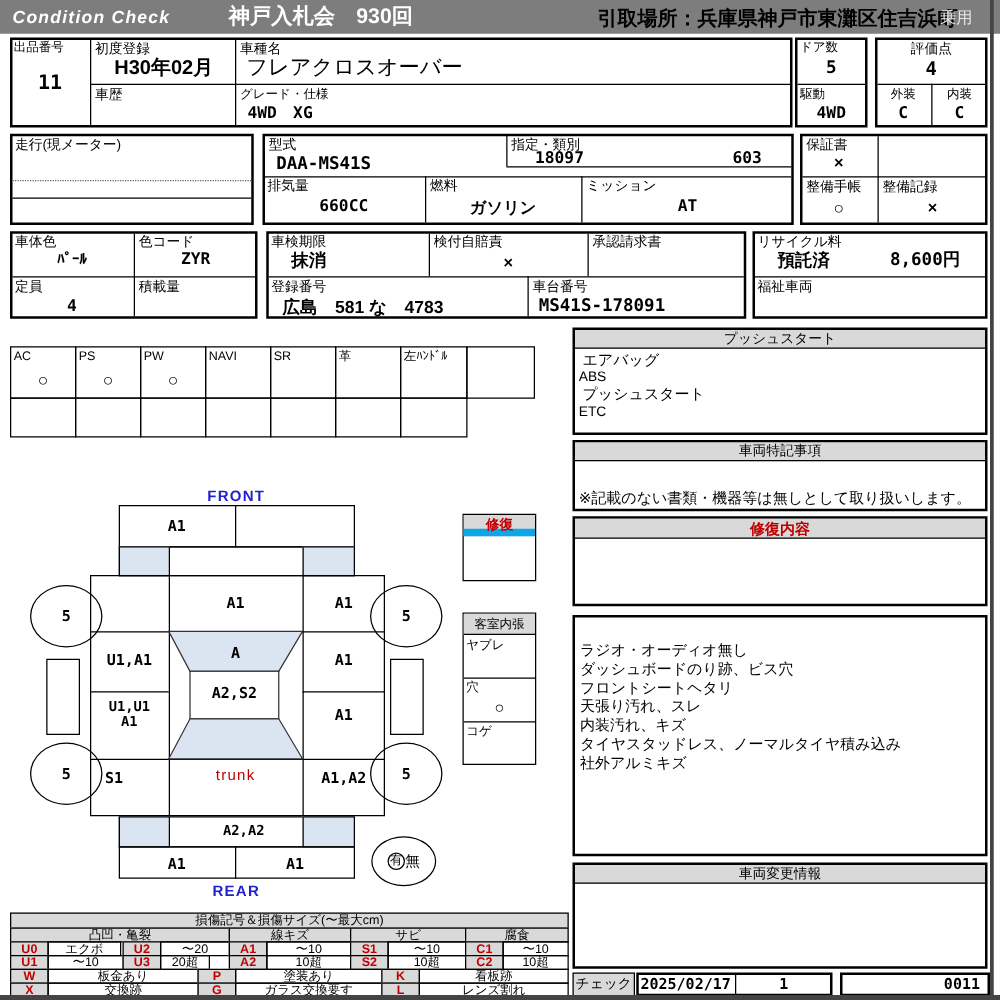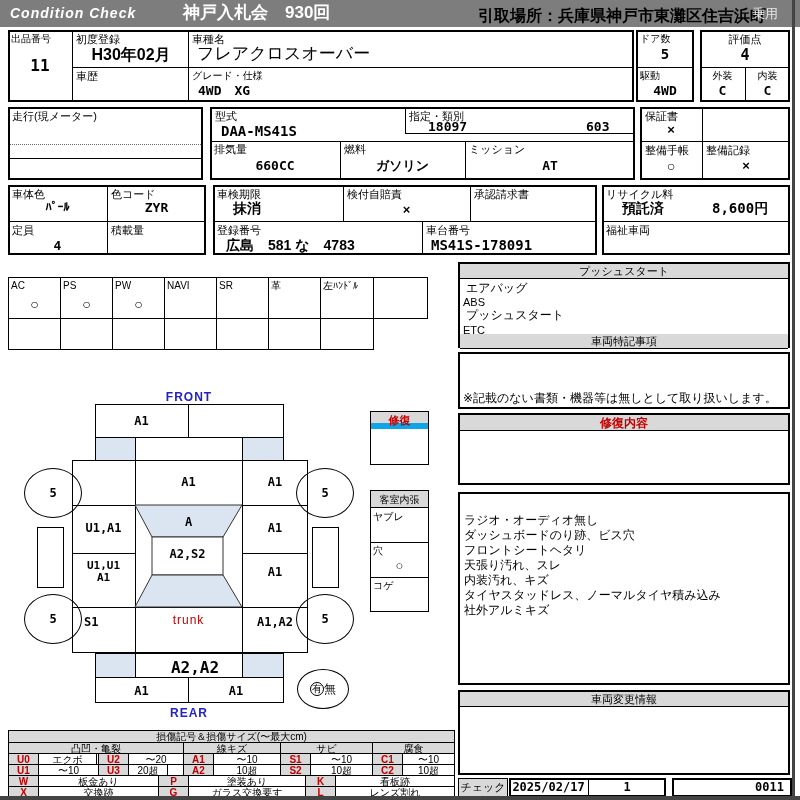--- a/index.html
+++ b/index.html
@@ -167,21 +167,21 @@
   <div class="a b1" style="left:320px;top:318px;width:54px;height:32px"></div>
 
   <div class="a b2" style="left:458px;top:262px;width:332px;height:86px"></div>
   <div class="a gray ctr" style="left:460px;top:264px;width:328px;height:15px;font-size:11px;line-height:15px;border-bottom:1px solid #000">プッシュスタート</div>
   <div class="lb" style="left:466px;top:282px;font-size:12px">エアバッグ</div>
   <div class="lb" style="left:463px;top:296px;font-size:11px">ABS</div>
   <div class="lb" style="left:466px;top:309px;font-size:12px">プッシュスタート</div>
   <div class="lb" style="left:463px;top:324px;font-size:11px">ETC</div>
 
   <div class="a b2" style="left:458px;top:352px;width:332px;height:57px"></div>
-  <div class="a gray ctr" style="left:460px;top:334px;width:328px;height:15px;font-size:11px;line-height:15px;border-bottom:1px solid #000">車両特記事項</div>
+  <div class="a gray ctr" style="left:460px;top:354px;width:328px;height:15px;font-size:11px;line-height:15px;border-bottom:1px solid #000">車両特記事項</div>
   <div class="lb" style="left:463px;top:392px;font-size:12px">※記載のない書類・機器等は無しとして取り扱いします。</div>
 
   <div class="a b2" style="left:458px;top:413px;width:332px;height:72px"></div>
   <div class="a gray ctr red bold" style="left:460px;top:415px;width:328px;height:16px;font-size:12px;line-height:16px;border-bottom:1px solid #000">修復内容</div>
 
   <div class="a b2" style="left:458px;top:492px;width:332px;height:193px"></div>
   <div class="lb" style="left:464px;top:514px;font-size:12px">ラジオ・オーディオ無し</div>
   <div class="lb" style="left:464px;top:529px;font-size:12px">ダッシュボードのり跡、ビス穴</div>
   <div class="lb" style="left:464px;top:544px;font-size:12px">フロントシートヘタリ</div>
   <div class="lb" style="left:464px;top:559px;font-size:12px">天張り汚れ、スレ</div>
@@ -235,21 +235,21 @@
   <div class="lb bold mono ctr pre" style="left:72px;top:560px;width:63px;font-size:11px">U1,U1
 A1</div>
   <div class="lb bold mono ctr" style="left:242px;top:566px;width:66px;font-size:12px">A1</div>
   <div class="lb bold mono" style="left:84px;top:616px;font-size:12px">S1</div>
   <div class="lb red ctr" style="left:135px;top:614px;width:107px;font-size:12px;letter-spacing:1px">trunk</div>
   <div class="lb bold mono ctr" style="left:242px;top:616px;width:66px;font-size:12px">A1,A2</div>
 
   <div class="a b1" style="left:95px;top:653px;width:189px;height:25px"></div>
   <div class="a b1 glass" style="left:95px;top:653px;width:41px;height:25px"></div>
   <div class="a b1 glass" style="left:242px;top:653px;width:42px;height:25px"></div>
-  <div class="lb bold mono ctr" style="left:135px;top:659px;width:120px;font-size:16px">A2,A2</div>
+  <div class="lb bold mono ctr" style="left:135px;top:659px;width:120px;font-size:11px">A2,A2</div>
 
   <div class="a b1" style="left:95px;top:677px;width:189px;height:26px"></div>
   <div class="vl" style="left:188px;top:677px;height:26px"></div>
   <div class="lb bold mono ctr" style="left:95px;top:685px;width:93px;font-size:12px">A1</div>
   <div class="lb bold mono ctr" style="left:188px;top:685px;width:96px;font-size:12px">A1</div>
   <div class="lb bold blue ctr" style="left:95px;top:707px;width:188px;font-size:12px;letter-spacing:1px">REAR</div>
 
   <div class="a b1 flexc bold mono" style="left:24px;top:468px;width:58px;height:50px;border-radius:50%;font-size:12px">5</div>
   <div class="a b1 flexc bold mono" style="left:296px;top:468px;width:58px;height:50px;border-radius:50%;font-size:12px">5</div>
   <div class="a b1 flexc bold mono" style="left:24px;top:594px;width:58px;height:50px;border-radius:50%;font-size:12px">5</div>

